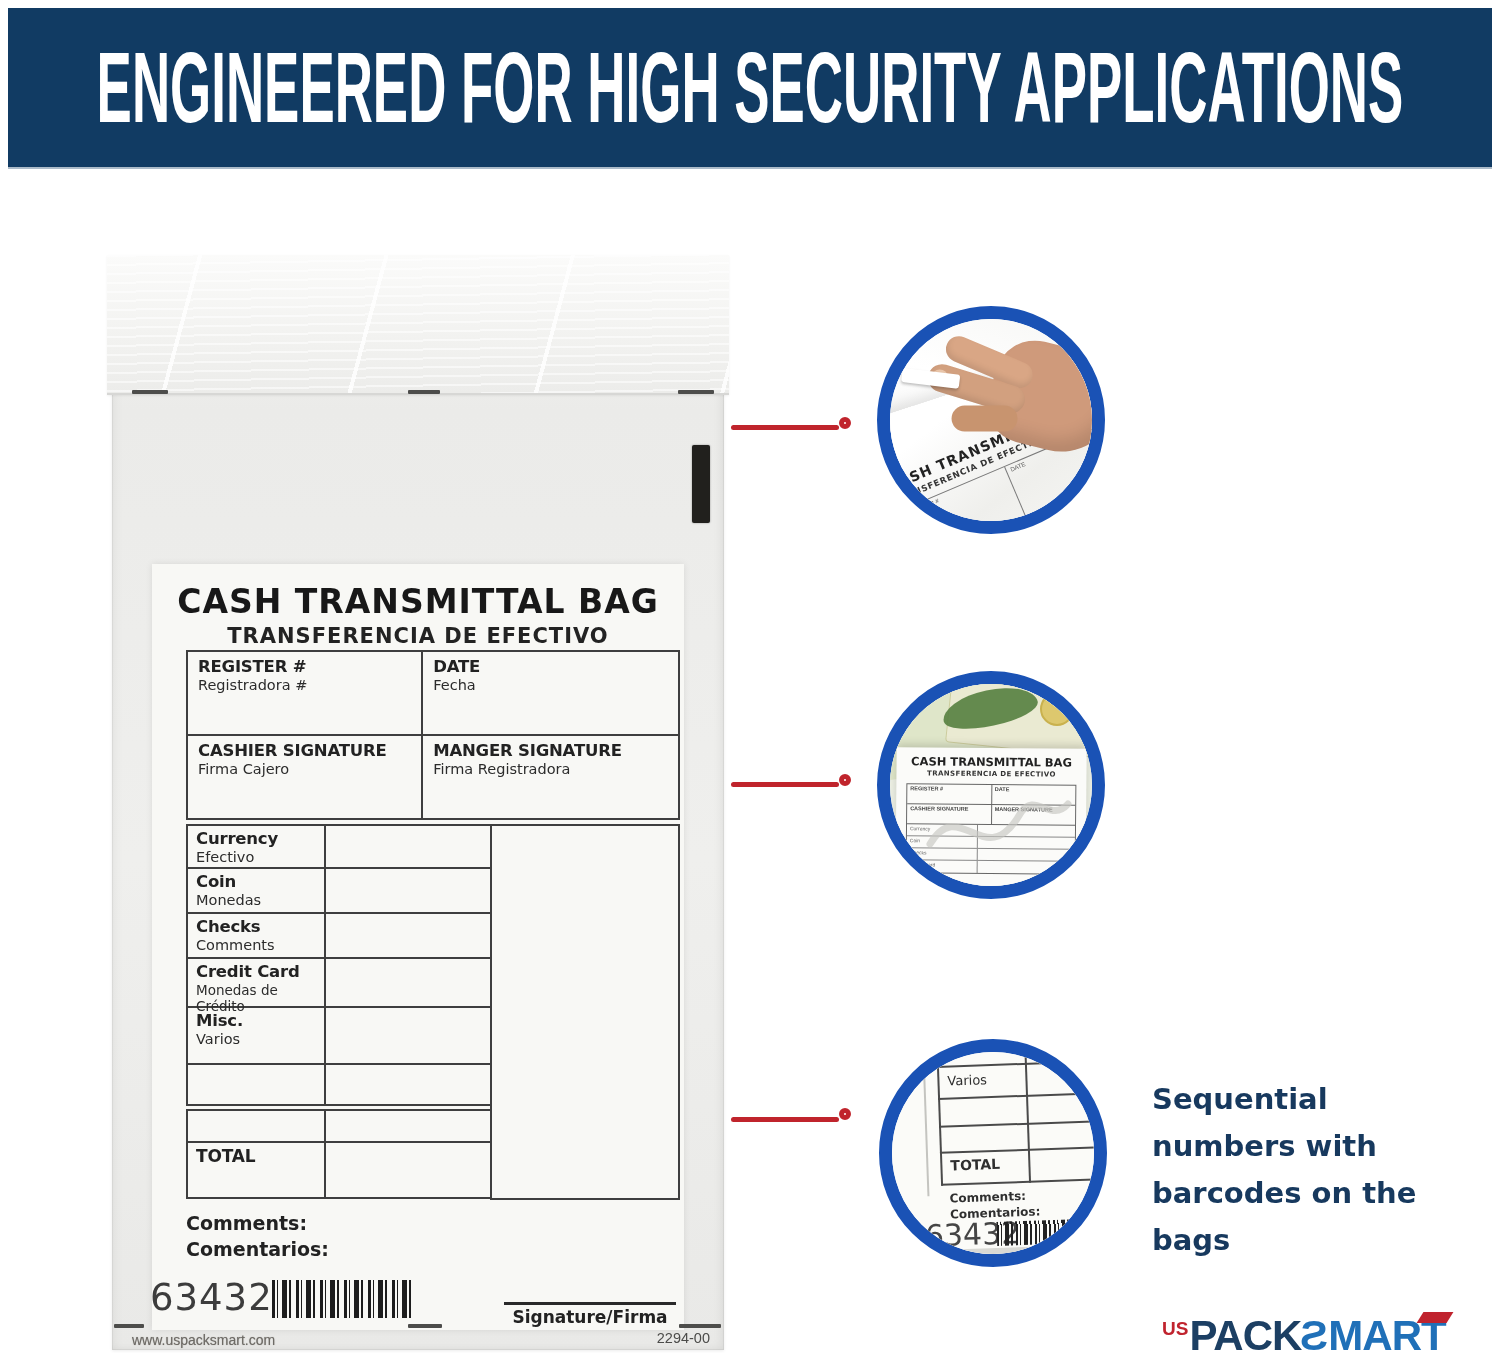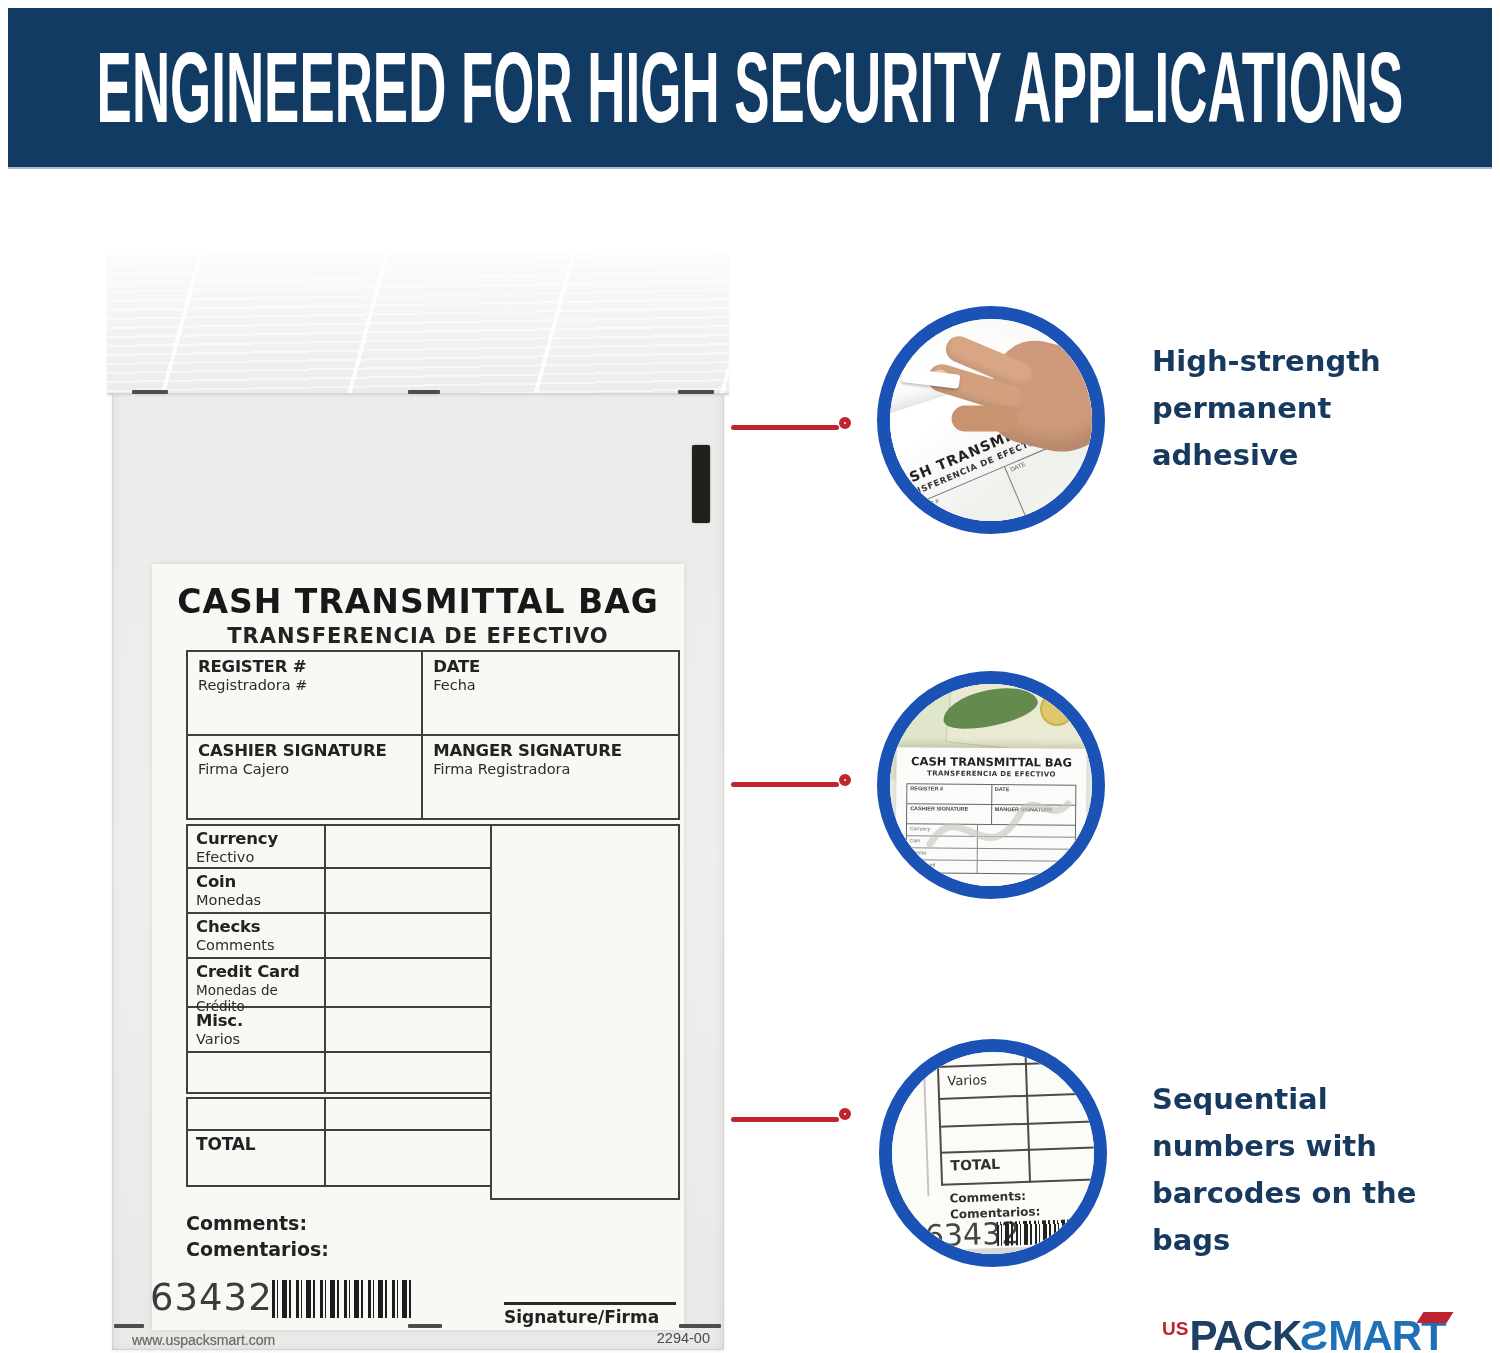--- a/index.html
+++ b/index.html
@@ -79,21 +79,21 @@
   .comments-en { position:absolute; left:34px; top:648px; font-weight:bold; font-size:19px; }
   .comments-es { position:absolute; left:34px; top:674px; font-weight:bold; font-size:19px; }
 
   .serial { position:absolute; left:-2px; top:712px; font-size:37px; color:#3c3c3c;
     letter-spacing:1px; font-family:"DejaVu Sans", sans-serif; }
   .barcode { position:absolute; left:120px; top:716px; width:142px; height:38px;
     background: repeating-linear-gradient(90deg,
       #1d1d1d 0 3px, transparent 3px 5px, #1d1d1d 5px 6px, transparent 6px 10px,
       #1d1d1d 10px 15px, transparent 15px 17px, #1d1d1d 17px 19px, transparent 19px 24px); }
   .sig-block { position:absolute; left:352px; top:738px; width:172px;
-    border-top:3px solid #2a2a2a; text-align:left; padding-top:2px;
+    border-top:3px solid #2a2a2a; text-align:center; padding-top:2px;
     font-weight:bold; font-size:17px; }
 
   .bag-web { position:absolute; left:20px; top:1074px; font-size:14px; color:#6e6b66;
     text-shadow:0 0 1px rgba(110,107,102,.6); }
   .bag-item-code { position:absolute; right:14px; top:1072px; font-size:14.5px; color:#4c4c4a; }
 
   
   .connector-line { position:absolute; left:731px; width:108px; height:5px;
     background:#c0242c; border-radius:3px; }
   .connector-ring { position:absolute; left:839px; width:12px; height:12px;
@@ -242,21 +242,21 @@
             </div>
             <div class="m-val"></div>
         </div>
         <div class="m-row" style="height:51px">
           <div class="m-label">
               <div class="fld-en">Credit Card</div>
               <div class="fld-es" style="font-size:13.5px">Monedas de Crédito</div>
             </div>
             <div class="m-val"></div>
         </div>
-        <div class="m-row" style="height:47px">
+        <div class="m-row" style="height:59px">
           <div class="m-label">
               <div class="fld-en">Misc.</div>
               <div class="fld-es">Varios</div>
             </div>
             <div class="m-val"></div>
         </div>
         <div class="m-row" style="height:43px">
           <div class="m-label"></div>
             <div class="m-val"></div>
         </div>
@@ -312,23 +312,20 @@
       <div class="hand">
         <div class="palm"></div>
         <div class="finger f1"></div>
         <div class="finger f2"></div>
         <div class="thumb"></div>
         <div class="nail"></div>
         <div class="strip"></div>
       </div>
     </div>
   </div>
-  <div class="feature-text" style="top:338px">High-strength
-permanent
-adhesive</div>
 
   <div class="callout-circle" style="left:877px; top:671px;">
     <div class="circle-inner">
       <div class="c2-bg"></div>
       <div class="note n1"></div>
       <div class="note n2"></div>
       <div class="leaf"></div>
       <div class="coin"></div>
       <div class="c2-form">
         <div class="t">CASH TRANSMITTAL BAG</div>

